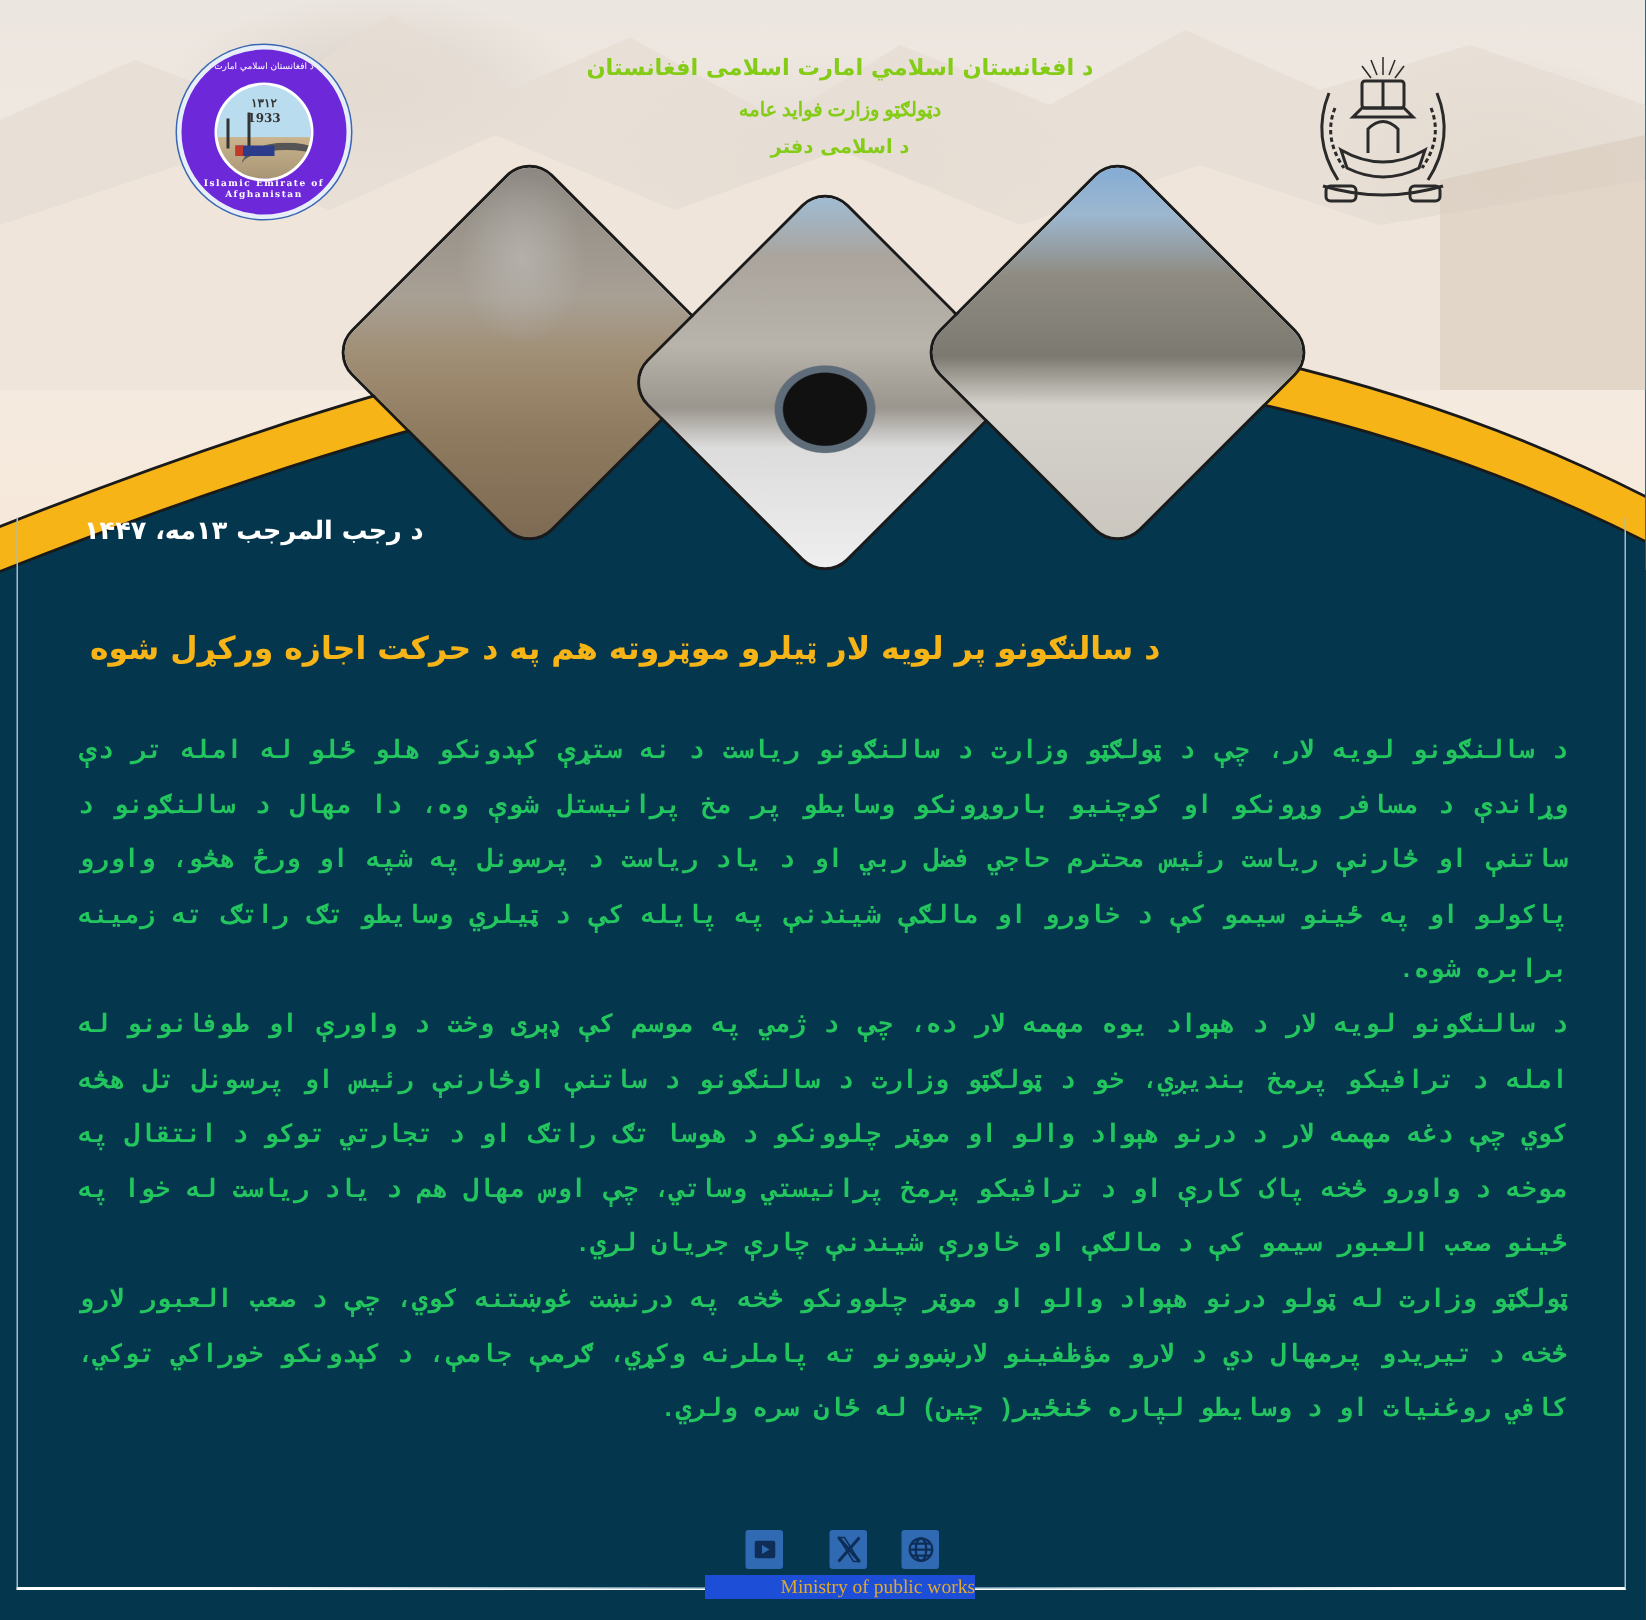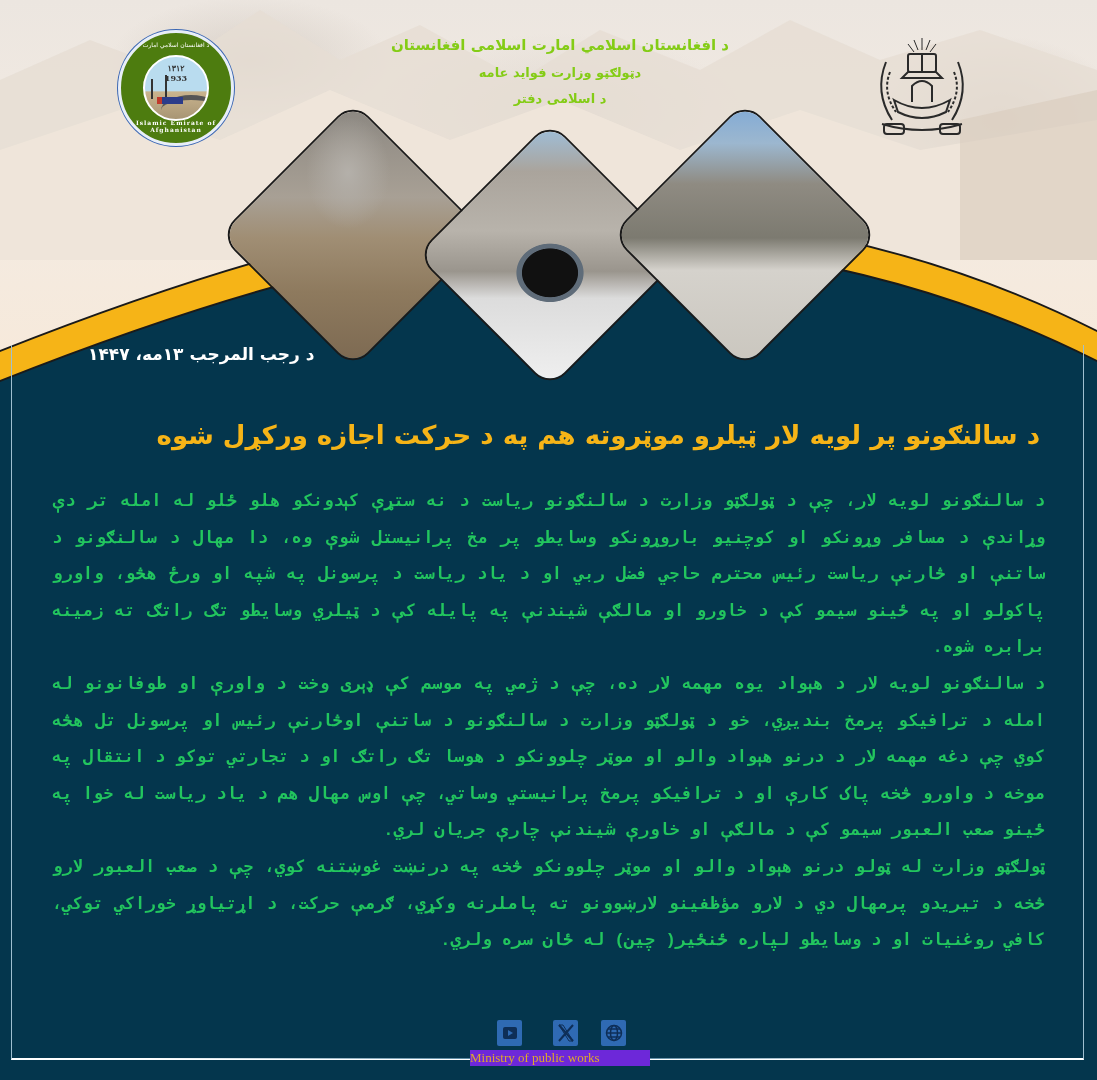--- a/index.html
+++ b/index.html
@@ -23,26 +23,26 @@
     position: absolute; top: 0; left: 0; width: 100%; height: 260px;
   }
   .curve-svg { position: absolute; left: 0; top: 0; width: 1097px; height: 1080px; }
 
   .header-text {
     position: absolute; left: 370px; top: 30px; width: 380px;
     text-align: center; direction: rtl; color: #84cc16;
     font-family: "DejaVu Sans", sans-serif; font-weight: bold;
   }
   .header-text .l1 { font-size: 15px; line-height: 30px; }
-  .header-text .l2 { font-size: 13px; line-height: 26px; }
+  .header-text .l2 { font-size: 13px; line-height: 26px; font-family: Liberation Serif, serif; }
   .header-text .l3 { font-size: 13px; line-height: 26px; }
 
   .logo-left {
     position: absolute; left: 118px; top: 30px; width: 116px; height: 116px;
-    border-radius: 50%; background: #4d7c0f;
+    border-radius: 50%; background: #6d28d9;
     border: 3px solid #e8eef7;
     box-shadow: 0 0 0 1px #3a66b3;
   }
   .logo-left .inner {
     position: absolute; left: 22px; top: 22px; width: 66px; height: 66px;
     border-radius: 50%;
     background: linear-gradient(180deg, #b9dcef 0%, #b9dcef 55%, #c9b48e 56%, #a89574 100%);
     border: 2px solid #fff;
     overflow: hidden;
   }
@@ -99,30 +99,30 @@
       linear-gradient(180deg, #9dc1e0 0%, #aaa49c 18%, #b8b3ab 40%, #9a958d 55%, #dcdcdc 65%, #f2f2f2 100%);
   }
   .ph3 {
     background:
       linear-gradient(180deg, #7fa9d6 0%, #9cb7cf 15%, #8f8b82 30%, #7c7a70 50%, #d5d2cc 62%, #c9c5bd 100%);
   }
 
   .date {
     position: absolute; left: 56px; top: 344px; width: 250px;
     direction: rtl; text-align: left; color: #ffffff;
-    font-size: 17px; font-weight: bold; margin-left: 32px;
+    font-size: 17px; font-weight: bold;
   }
   .frame {
     position: absolute; left: 11px; top: 345px; width: 1073px; height: 715px;
     border-left: 1px solid #9fbfd0; border-right: 1px solid #9fbfd0; border-bottom: 2px solid #ffffff;
   }
   .title {
     position: absolute; left: 60px; top: 420px; width: 980px;
-    text-align: right; direction: rtl; color: #f6b417;
-    font-size: 26px; font-weight: bold;
+    text-align: left; direction: rtl; color: #f6b417;
+    font-size: 21px; font-weight: bold;
   }
   .body-text {
     position: absolute; left: 52px; top: 484px; width: 993px;
     direction: rtl; text-align: justify; text-align-last: right;
     color: #22c55e; font-size: 17px; font-weight: bold; line-height: 36.6px; font-family: Liberation Mono, monospace;
   }
   .body-text p { margin: 0; }
 
   .social {
     position: absolute; left: 497px; top: 1020px; width: 140px; height: 28px;
@@ -132,23 +132,23 @@
     border-radius: 2px; display: flex; align-items: center; justify-content: center;
   }
   .s-yt { left: 0; }
   .s-x { left: 56px; }
   .s-web { left: 104px; }
   .footer-line {
     position: absolute; top: 1058px; left: 150px; width: 797px; height: 1px;
     background: linear-gradient(90deg, transparent, #5b8aa3 40%, #5b8aa3 60%, transparent);
   }
   .footer-label {
-    position: absolute; left: 470px; top: 1050px; width: 180px; text-align: left;
+    position: absolute; left: 470px; top: 1050px; width: 180px; text-align: right;
     font-family: "Liberation Serif", serif; color: #e0a92b; font-size: 13px;
-    background: #6d28d9;
+    background: #1d4ed8;
   }
 </style>
 </head>
 <body>
 
 <div class="top-bg">
   <svg class="ridge" viewBox="0 0 1097 260" preserveAspectRatio="none">
     <path d="M0 80 L90 40 L170 70 L260 10 L340 60 L420 25 L520 80 L600 30 L700 70 L790 20 L880 60 L980 30 L1097 70 L1097 260 L0 260 Z" fill="#e6ddd3" opacity="0.8"></path>
     <path d="M0 150 L120 110 L220 140 L330 90 L450 140 L560 100 L680 150 L800 110 L920 150 L1097 120 L1097 260 L0 260 Z" fill="#efe5da" opacity="0.9"></path>
     <path d="M960 120 L1097 90 L1097 260 L960 260 Z" fill="#d9cbbd" opacity="0.6"></path>
@@ -217,21 +217,21 @@
   <div class="ph ph3"></div>
 </div>
 
 <div class="date">د رجب المرجب ۱۳مه، ۱۴۴۷</div>
 
 <div class="title">د سالنګونو پر لویه لار ټیلرو موټروته هم په د حرکت اجازه ورکړل شوه</div>
 
 <div class="body-text">
   <p>د سالنګونو لویه لار، چې د ټولګټو وزارت د سالنګونو ریاست د نه ستړې کېدونکو هلو ځلو له امله تر دې وړاندې د مسافر وړونکو او کوچنیو باروړونکو وسایطو پر مخ پرانیستل شوې وه، دا مهال د سالنګونو د ساتنې او څارنې ریاست رئیس محترم حاجي فضل ربي او د یاد ریاست د پرسونل په شپه او ورځ هڅو، واورو پاکولو او  په ځینو سیمو کې د خاورو او مالګې شیندنې په پایله کې د ټیلري وسایطو تګ راتګ ته زمینه برابره شوه.</p>
   <p>د سالنګونو لویه لار د هېواد یوه مهمه لار ده، چې د ژمي په موسم کې ډېری وخت د واورې او طوفانونو له امله د ترافیکو پرمخ بندیږي، خو د ټولګټو وزارت د سالنګونو د ساتنې اوڅارنې رئیس او پرسونل تل هڅه کوي چې دغه مهمه لار د درنو هېواد والو او موټر چلوونکو د هوسا تګ راتګ او د تجارتي توکو د انتقال په موخه د واورو څخه پاک کارې او د ترافیکو پرمخ پرانیستي وساتي، چې اوس مهال هم د یاد ریاست له خوا په ځینو صعب العبور سیمو کې د مالګې او خاورې شیندنې چارې جریان لري.</p>
-  <p>ټولګټو وزارت له ټولو درنو هېواد والو او موټر چلوونکو څخه په درنښت غوښتنه کوي، چې د صعب العبور لارو څخه د تیریدو پرمهال دي د لارو مؤظفینو لارښوونو ته پاملرنه وکړي، ګرمې حرکت، د اړتیاوړ خوراکي توکي، کافي روغنیات او د وسایطو لپاره ځنځیر( چین) له ځان سره ولري.</p>
+  <p>ټولګټو وزارت له ټولو درنو هېواد والو او موټر چلوونکو څخه په درنښت غوښتنه کوي، چې د صعب العبور لارو څخه د تیریدو پرمهال دي د لارو مؤظفینو لارښوونو ته پاملرنه وکړي، ګرمې جامې، د کېدونکو خوراکي توکي، کافي روغنیات او د وسایطو لپاره ځنځیر( چین) له ځان سره ولري.</p>
 </div>
 
 <div class="footer-line"></div>
 
 <div class="social">
   <div class="s-btn s-yt">
     <svg width="14" height="12" viewBox="0 0 14 12">
         <rect x="0" y="0" width="14" height="12" rx="2" fill="#0e2e57"></rect>
         <path d="M5 3 L10 6 L5 9 Z" fill="#2f6ab3"></path>
       </svg>

